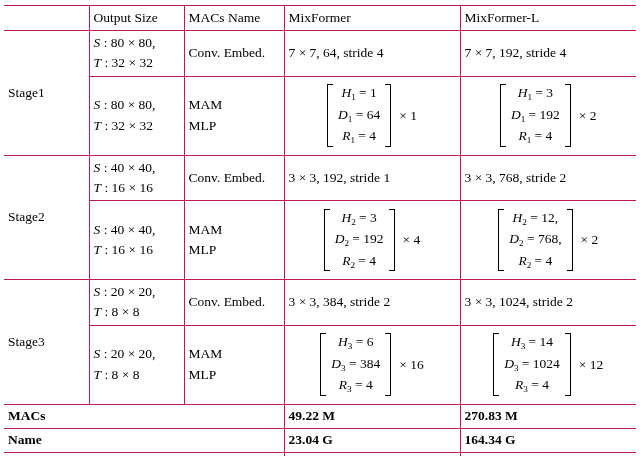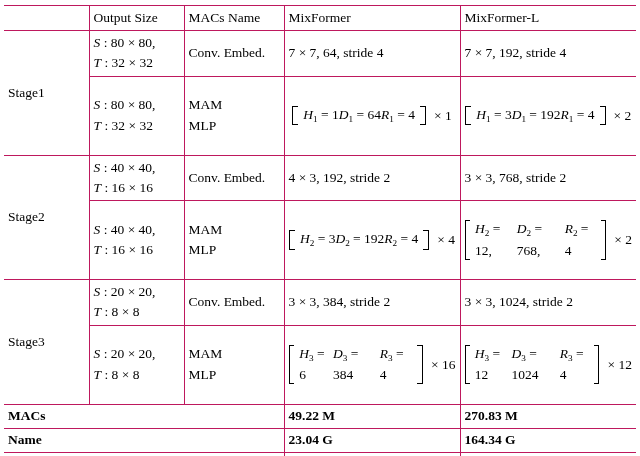--- a/index.html
+++ b/index.html
@@ -64,21 +64,21 @@
     border-top: 1.5px solid #000;
     border-bottom: 1.5px solid #000;
   }
   .brr {
     border-right: 1.5px solid #000;
     border-top: 1.5px solid #000;
     border-bottom: 1.5px solid #000;
   }
   .lines {
     display: flex;
-    flex-direction: row;
+    flex-direction: column;
     align-items: center;
     line-height: 1.5;
     padding: 1px 5px;
   }
   .mult { margin-left: 8px; white-space: nowrap; }
   .layer-two-line div { line-height: 1.5; }
 </style>
 </head>
 <body>
 
@@ -147,21 +147,21 @@
     </td>
   </tr>
 
   <tr class="conv-row">
     <td class="stage" rowspan="2">Stage2</td>
     <td>
       <div class="size-line"><span class="it">S</span><span> : 40 × 40,</span></div>
       <div class="size-line"><span class="it">T</span><span> : 16 × 16</span></div>
     </td>
     <td class="left">Conv. Embed.</td>
-    <td>4 × 3, 192, stride 2</td>
+    <td>3 × 3, 192, stride 1</td>
     <td>3 × 3, 768, stride 2</td>
   </tr>
   <tr class="mam-row">
     <td>
       <div class="size-line"><span class="it">S</span><span> : 40 × 40,</span></div>
       <div class="size-line"><span class="it">T</span><span> : 16 × 16</span></div>
     </td>
     <td class="left layer-two-line">
       <div>MAM</div>
       <div>MLP</div>
@@ -220,21 +220,21 @@
           <div><span class="it">R</span><span class="sub">3</span><span> = 4</span></div>
         </div>
         <span class="br brr"></span>
         <span class="mult">× 16</span>
       </div>
     </td>
     <td>
       <div class="mat">
         <span class="br brl"></span>
         <div class="lines">
-          <div><span class="it">H</span><span class="sub">3</span><span> = 12</span></div>
+          <div><span class="it">H</span><span class="sub">3</span><span> = 14</span></div>
           <div><span class="it">D</span><span class="sub">3</span><span> = 1024</span></div>
           <div><span class="it">R</span><span class="sub">3</span><span> = 4</span></div>
         </div>
         <span class="br brr"></span>
         <span class="mult">× 12</span>
       </div>
     </td>
   </tr>
 
   <tr class="sum-row">

